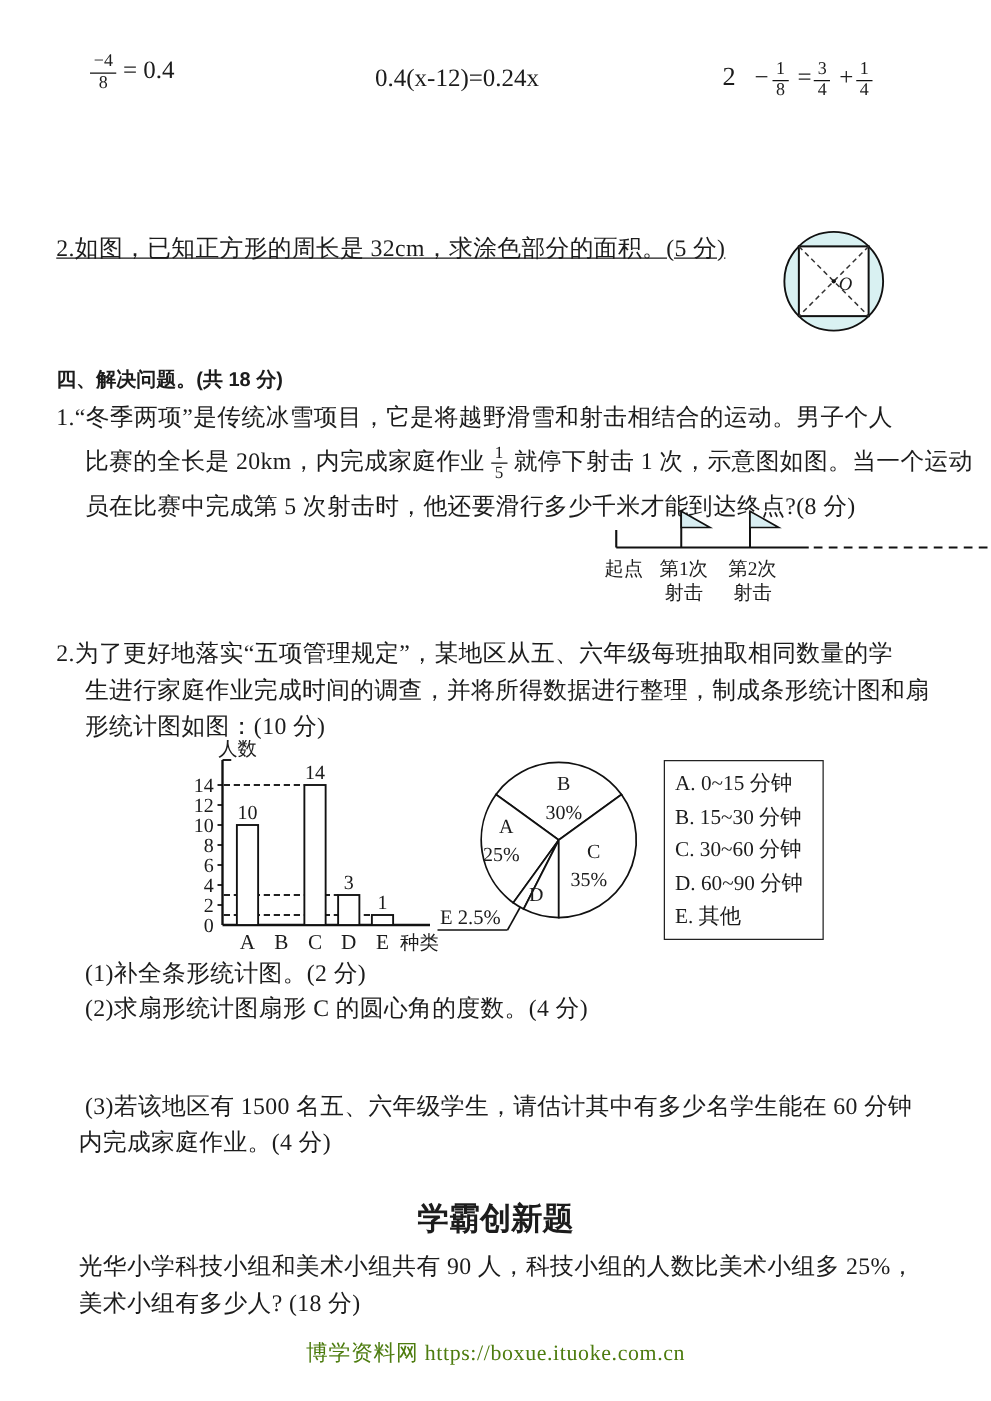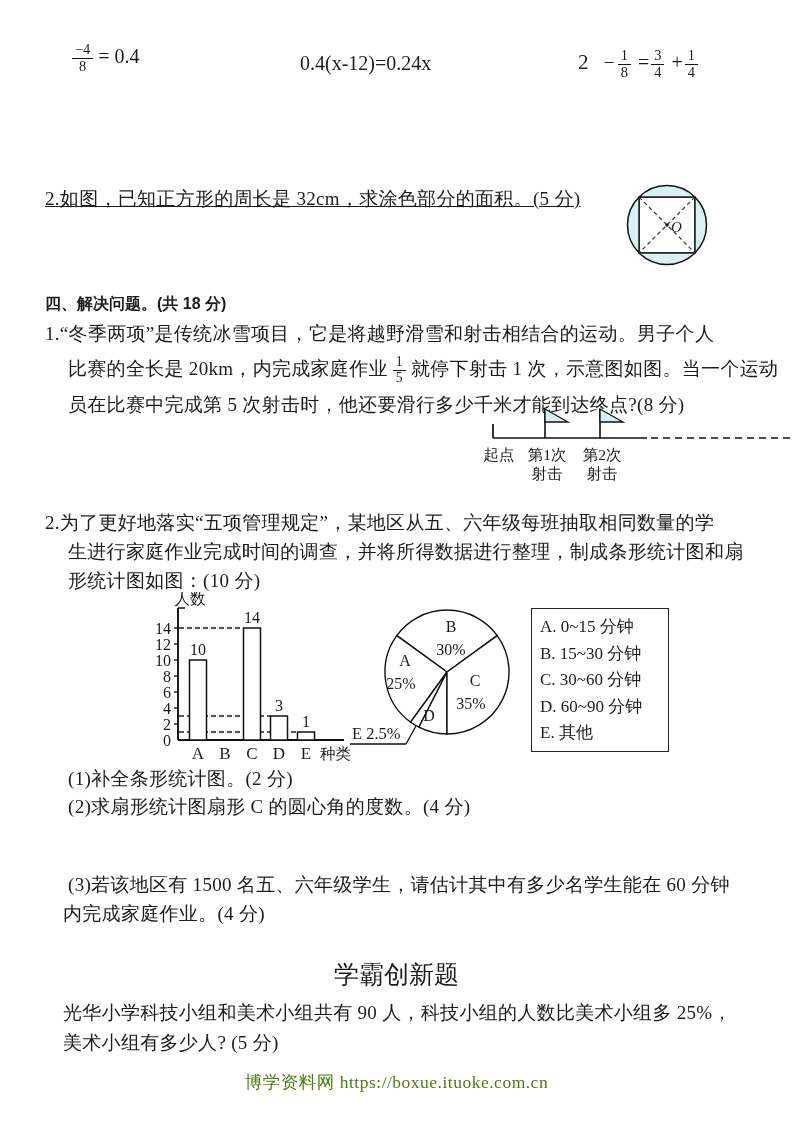--- a/index.html
+++ b/index.html
@@ -14,25 +14,25 @@
   }
   .abs{position:absolute;white-space:nowrap;}
   .body-text{font-size:19px;letter-spacing:0.3px;}
   .heading{font-family:"Liberation Sans","DejaVu Sans",sans-serif;font-weight:bold;font-size:16px;}
   .eq{font-size:20px;font-family:"Liberation Serif","DejaVu Serif",serif;}
   .frac{display:inline-block;text-align:center;vertical-align:-0.5em;line-height:1.08;font-size:0.72em;}
   .frac .num{display:block;padding:0 3px;}
   .frac .den{display:block;border-top:1.4px solid #111;padding:0 3px;}
   .challenge-heading{
     font-family:"Liberation Sans","DejaVu Sans",sans-serif;
-    font-weight:normal;font-size:25px;text-align:center;width:100%;
+    font-weight:bold;font-size:25px;text-align:center;width:100%;
   }
   .legend-box{
     border:1.6px solid #222;
-    padding:5px 18px 4px 8px;
+    padding:5px 8px 4px 8px;
     font-size:17px;
     line-height:26.5px;
     background:#fff;
   }
   .footer{font-size:17.5px;color:#4d7c0f;text-align:center;width:100%;letter-spacing:0.5px;}
   svg{font-family:"Liberation Serif","DejaVu Serif",serif;}
   svg text{fill:#1c1c1c;}
 </style>
 </head>
 <body>
@@ -156,17 +156,17 @@
     <div>E. 其他</div>
   </div>
 
   <div class="abs body-text" style="left:68px;top:766px;">(1)补全条形统计图。(2 分)</div>
   <div class="abs body-text" style="left:68px;top:794px;">(2)求扇形统计图扇形 C 的圆心角的度数。(4 分)</div>
   <div class="abs body-text" style="left:68px;top:872px;">(3)若该地区有 1500 名五、六年级学生，请估计其中有多少名学生能在 60 分钟</div>
   <div class="abs body-text" style="left:63px;top:901px;">内完成家庭作业。(4 分)</div>
 
   <div class="abs challenge-heading" style="left:0;top:958px;">学霸创新题</div>
   <div class="abs body-text" style="left:63px;top:1000px;">光华小学科技小组和美术小组共有 90 人，科技小组的人数比美术小组多 25%，</div>
-  <div class="abs body-text" style="left:63px;top:1030px;">美术小组有多少人? (5 分)</div>
+  <div class="abs body-text" style="left:63px;top:1030px;">美术小组有多少人? (18 分)</div>
 
   <div class="abs footer" style="left:0;top:1070px;">博学资料网 https://boxue.ituoke.com.cn</div>
 
 </div>
 
 </body></html>

